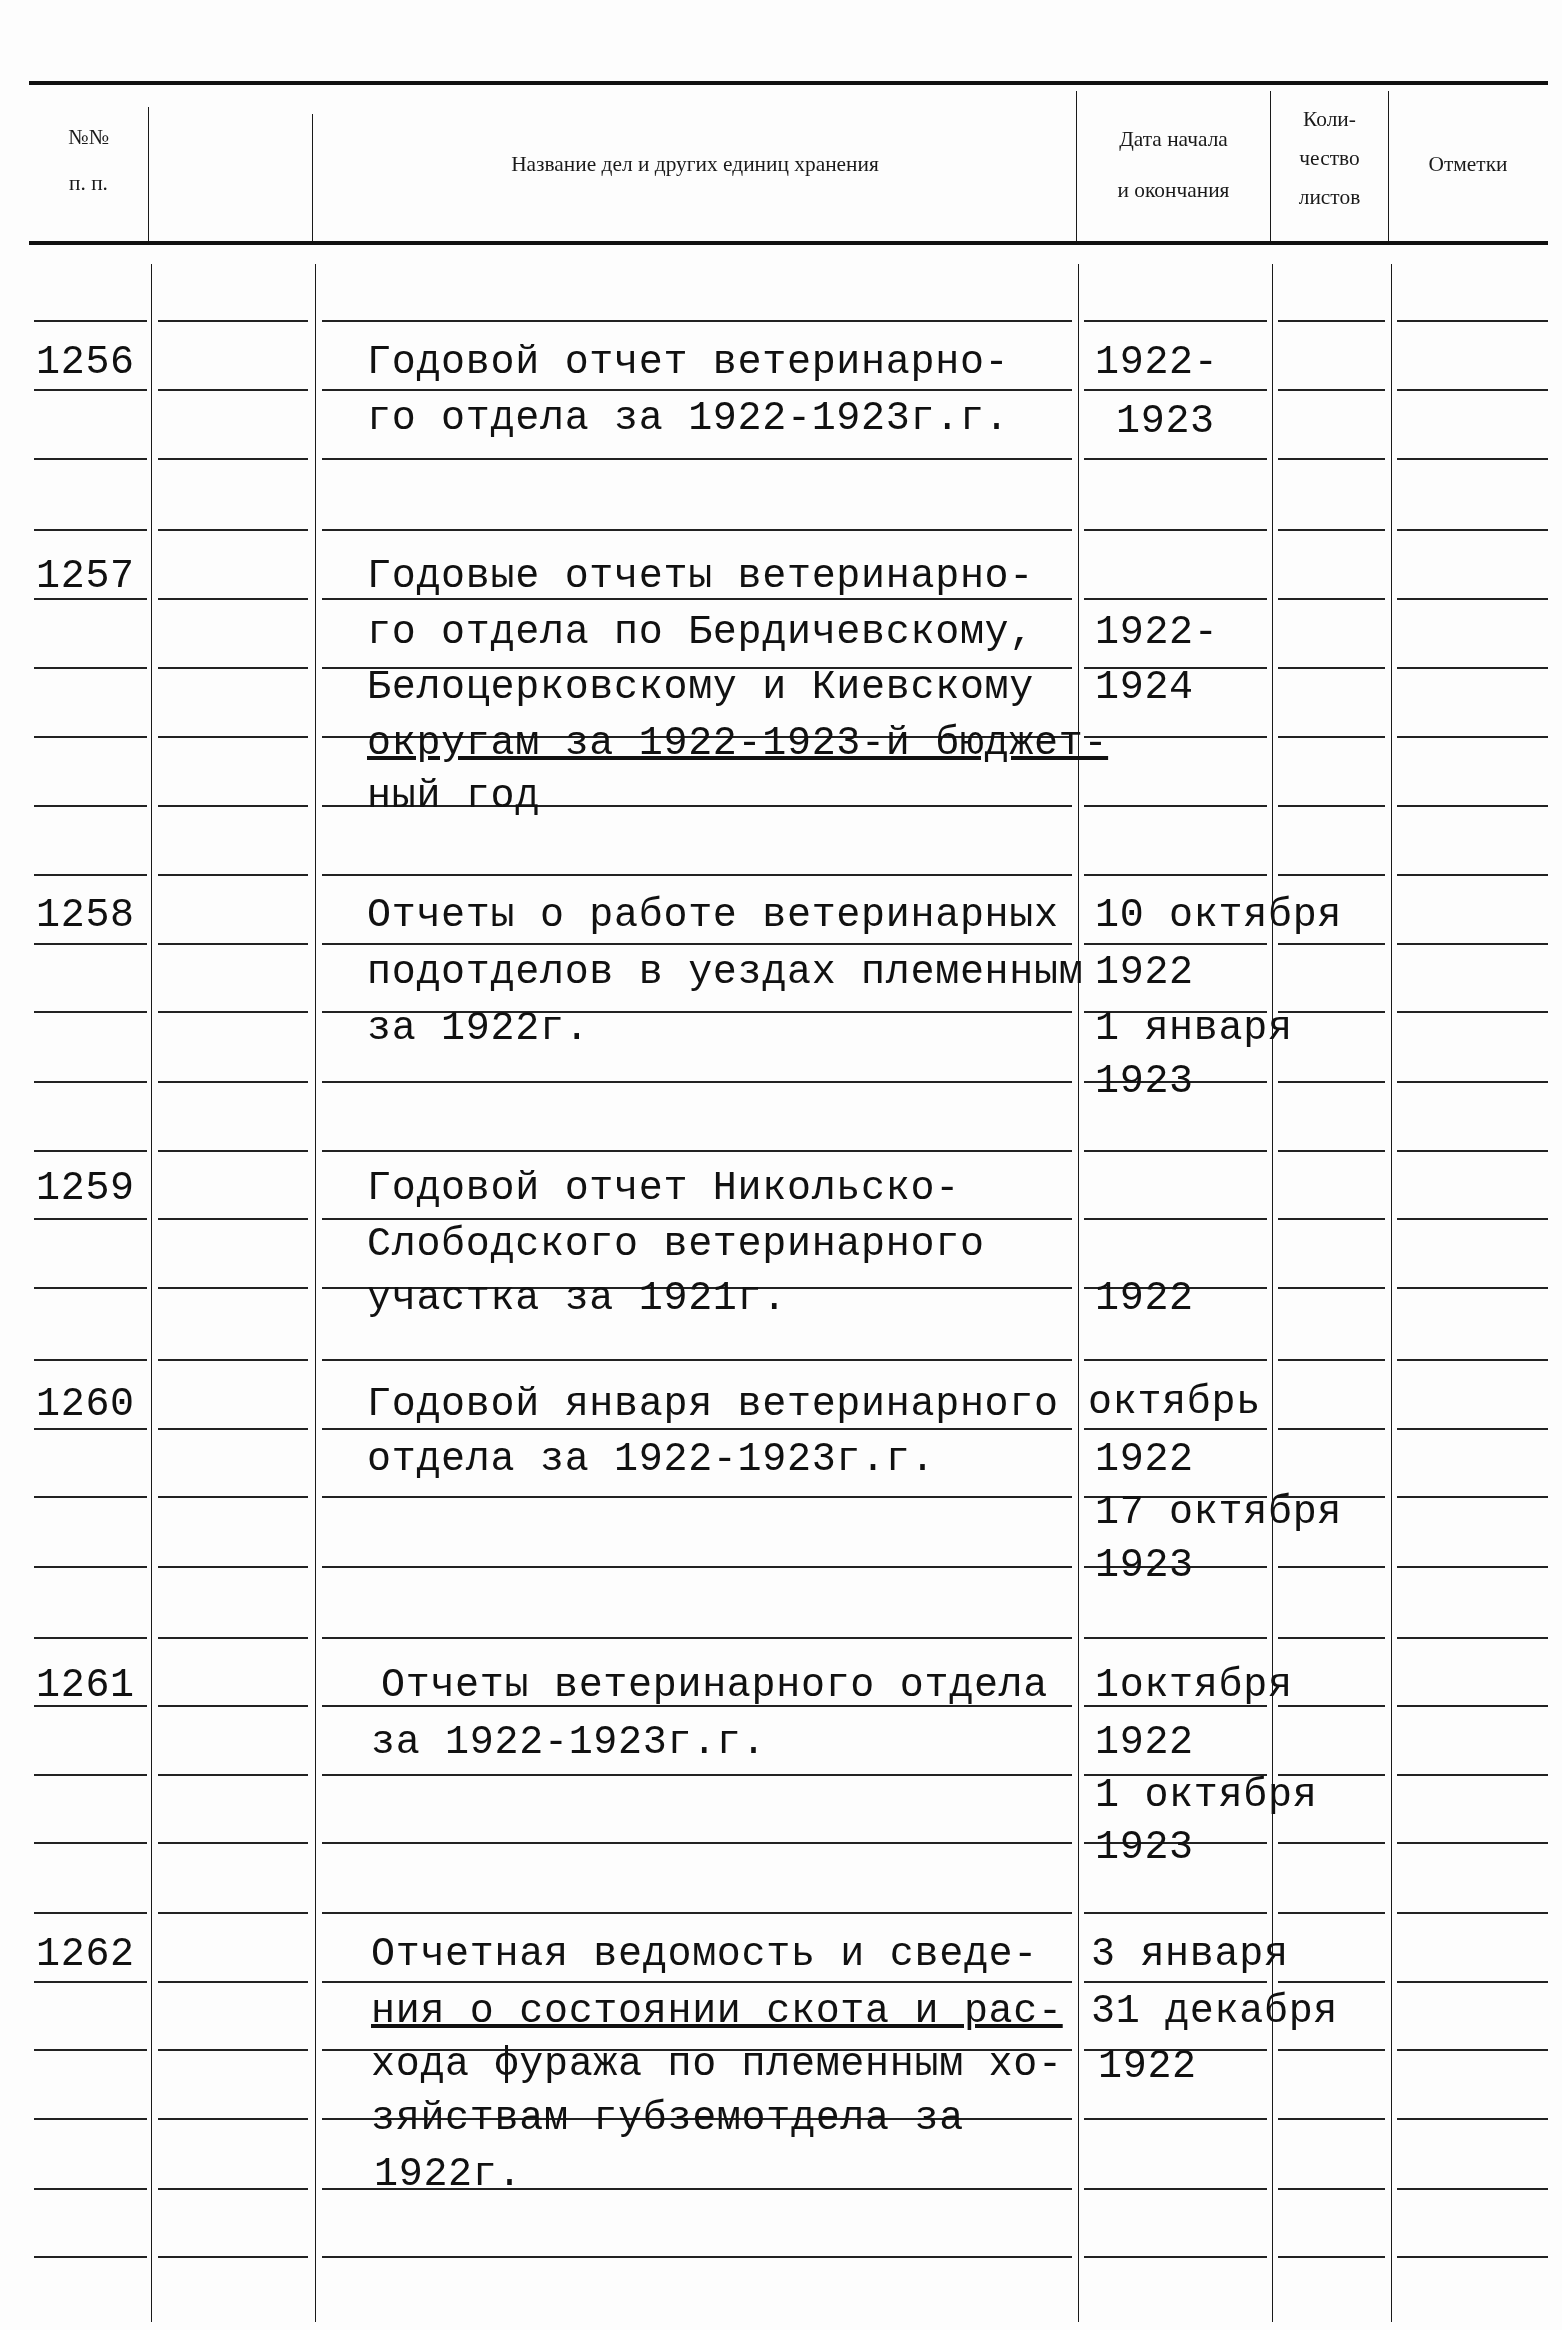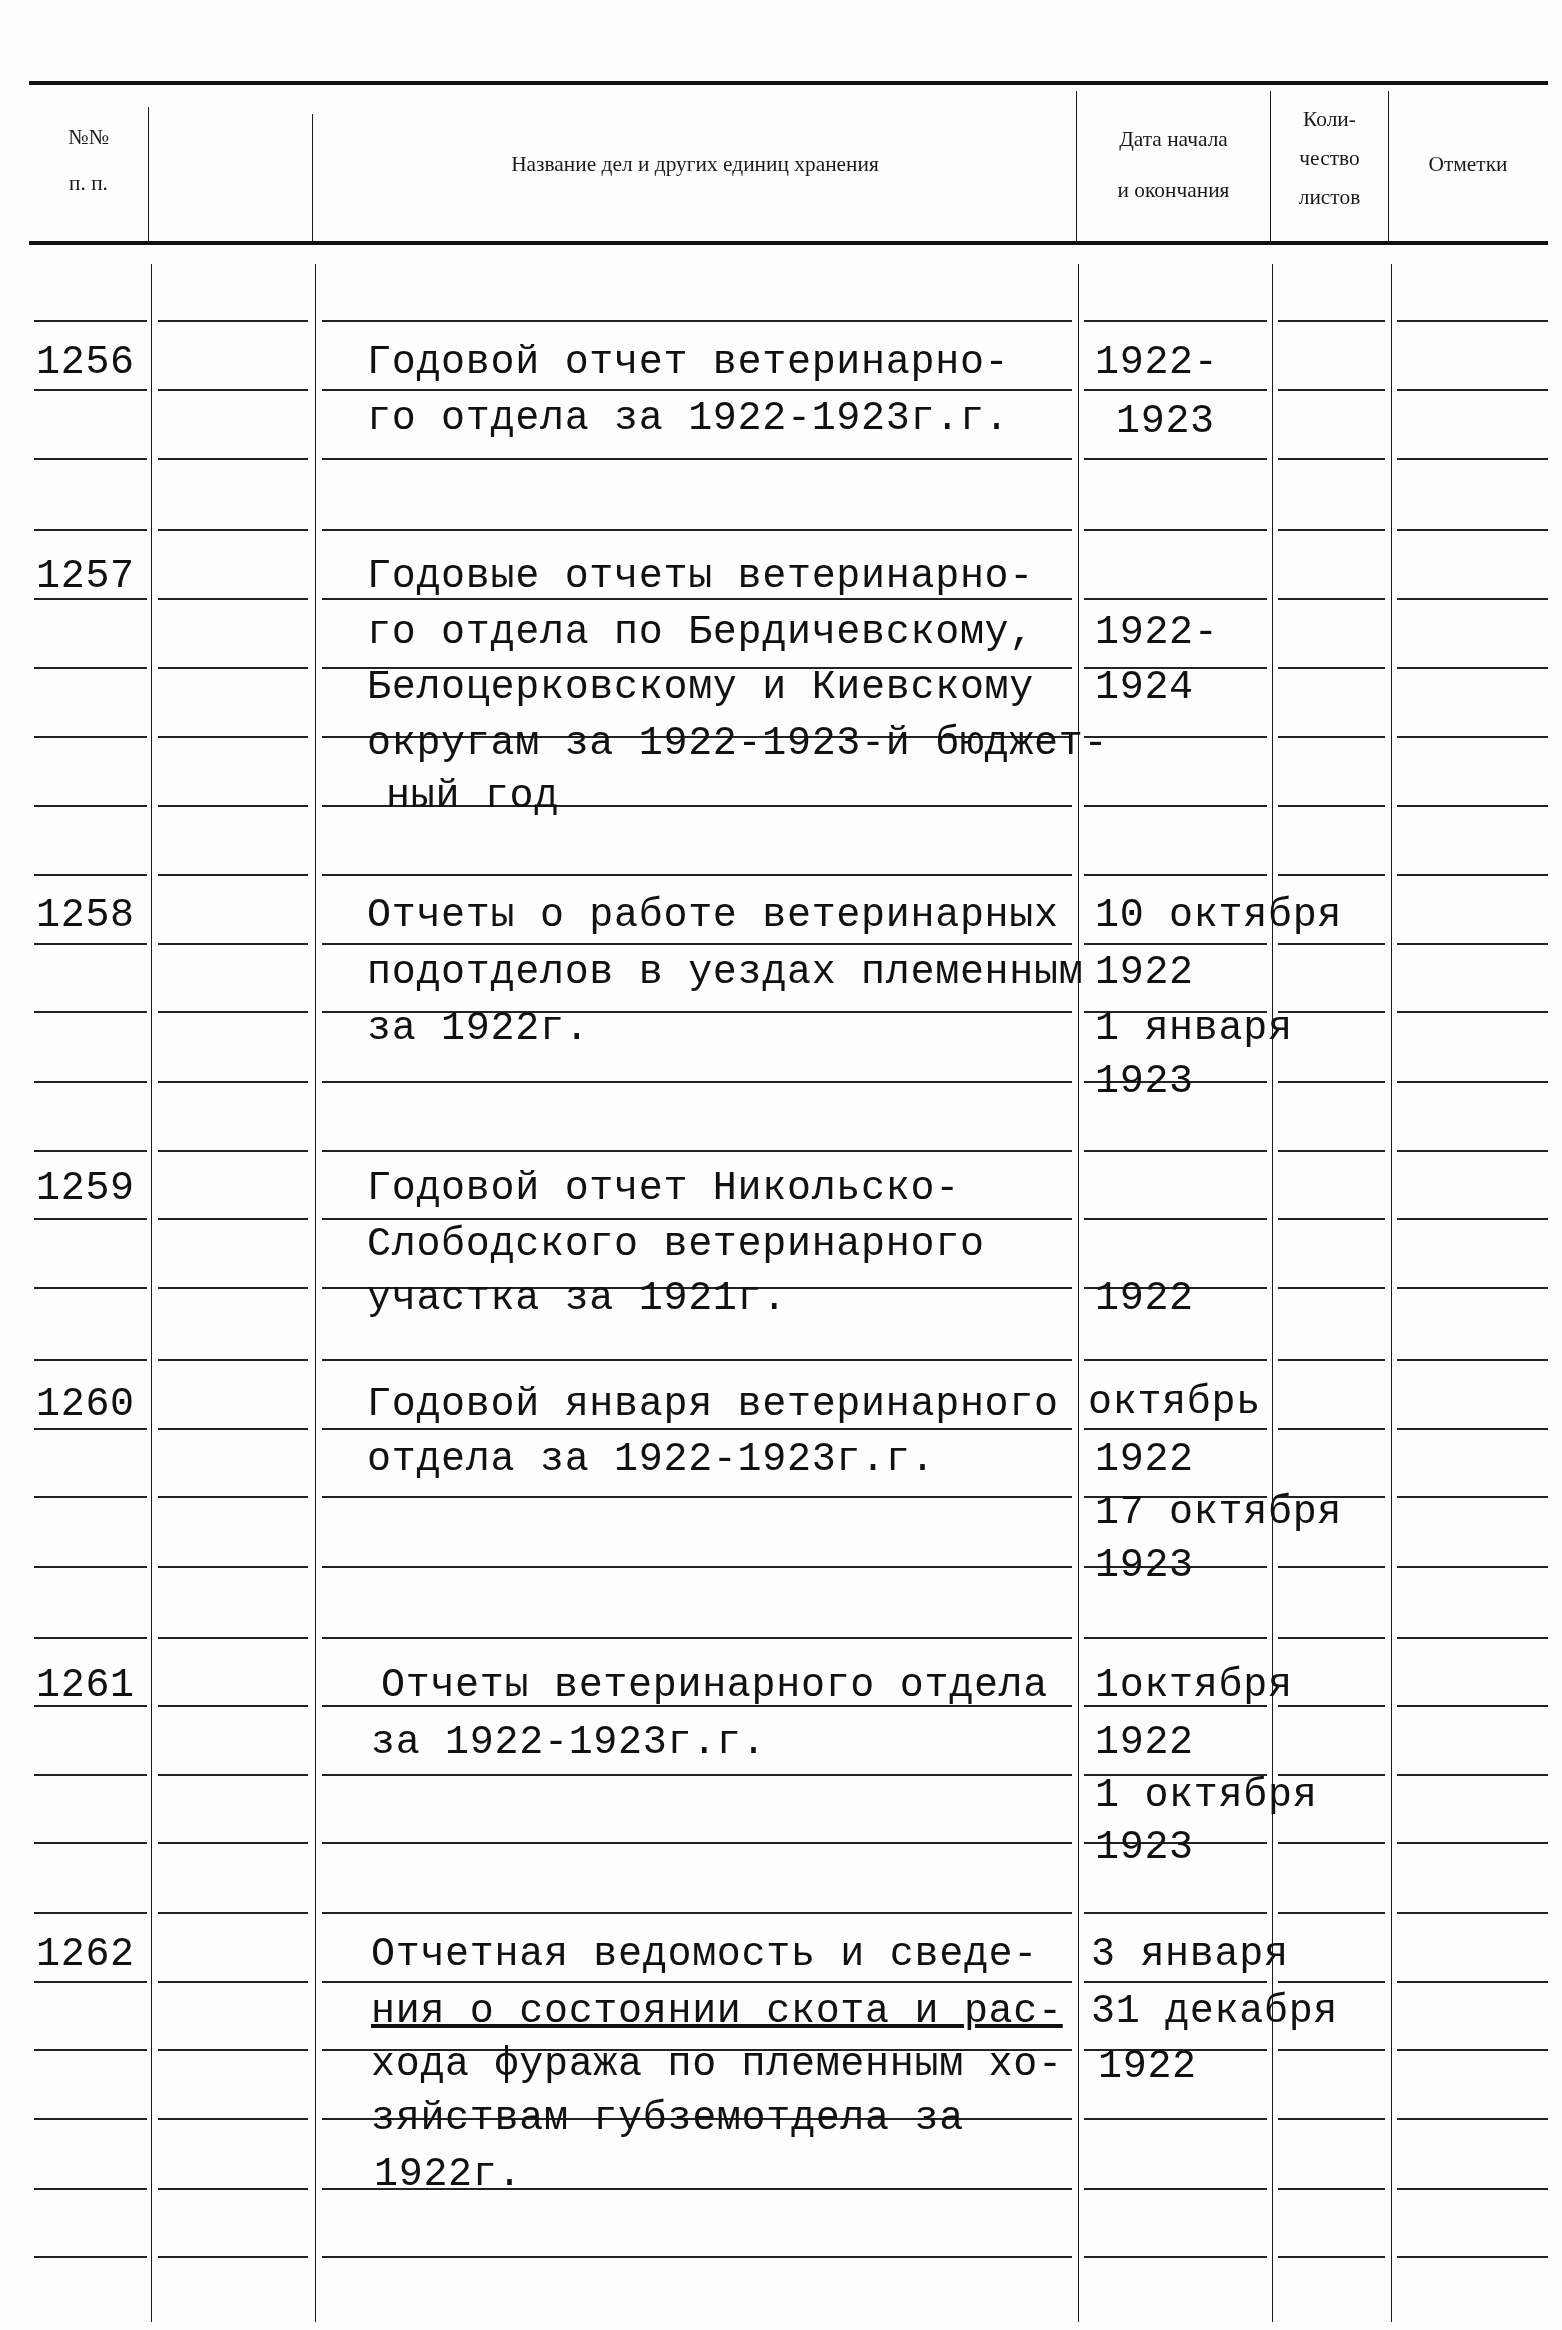--- a/index.html
+++ b/index.html
@@ -236,22 +236,22 @@
     <div class="tw" style="left:367px; top:391px;">го отдела за 1922-1923г.г.</div>
     <div class="tw" style="left:1095px; top:335px;">1922-</div>
     <div class="tw" style="left:1116px; top:394px;">1923</div>
   </div>
 
   <div>
     <div class="tw" style="left:36px; top:549px;">1257</div>
     <div class="tw" style="left:367px; top:549px;">Годовые отчеты ветеринарно-</div>
     <div class="tw" style="left:367px; top:605px;">го отдела по Бердичевскому,</div>
     <div class="tw" style="left:367px; top:660px;">Белоцерковскому и Киевскому</div>
-    <div class="tw" style="left:367px; top:716px;">округам за 1922-1923-й бюджет-</div>
-    <div class="tw" style="left:386px; top:769px;">ный год</div>
+    <div class="tw" style="left:367px; top:716px;text-decoration:underline;">округам за 1922-1923-й бюджет-</div>
+    <div class="tw" style="left:367px; top:769px;">ный год</div>
     <div class="tw" style="left:1095px; top:605px;">1922-</div>
     <div class="tw" style="left:1095px; top:660px;">1924</div>
   </div>
 
   <div>
     <div class="tw" style="left:36px; top:888px;">1258</div>
     <div class="tw" style="left:367px; top:888px;">Отчеты о работе ветеринарных</div>
     <div class="tw" style="left:367px; top:945px;">подотделов в уездах племенным</div>
     <div class="tw" style="left:367px; top:1001px;font-family:Liberation Mono, monospace;">за 1922г.</div>
     <div class="tw" style="left:1095px; top:888px;">10 октября</div>

